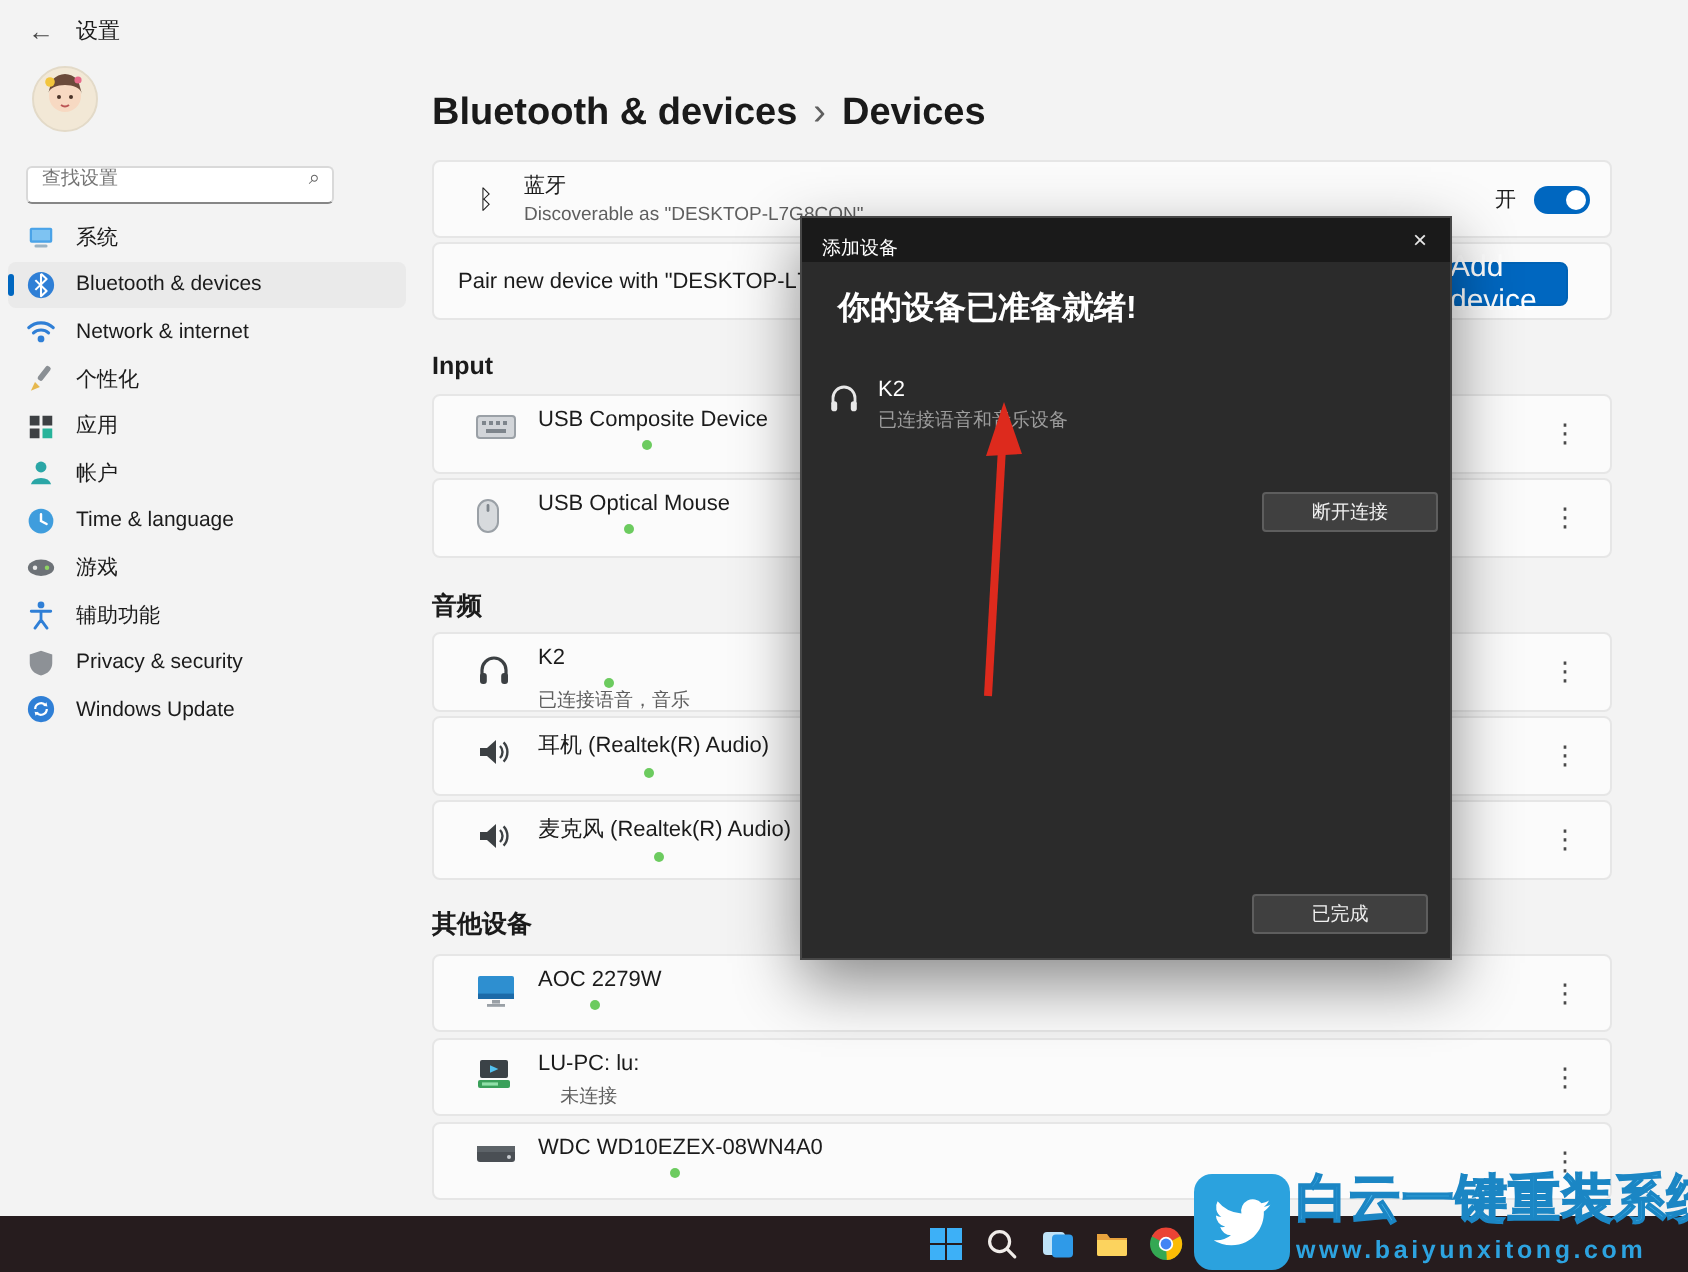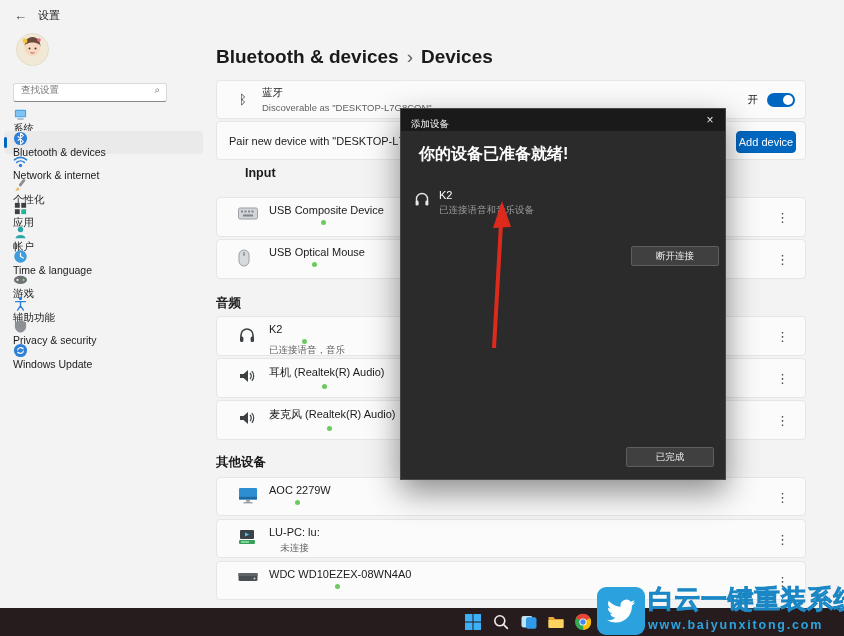--- a/index.html
+++ b/index.html
@@ -14,21 +14,21 @@
   .avatar{position:absolute;left:16px;top:33px;width:31px;height:31px;border-radius:50%;overflow:hidden;background:#f0e6d4;border:1px solid #e3dac8;}
 
   
   .search{position:absolute;left:13px;top:83px;width:154px;height:19px;background:#fff;border:1px solid #d9d9d9;border-bottom-color:#868686;border-radius:3px;box-sizing:border-box;display:flex;align-items:flex-start;}
   .search input{flex:1;min-width:0;border:none;outline:none;font-size:9.5px;padding:0 4px 0 7px;color:#333;background:transparent;font-family:inherit;}
   .search input::placeholder{color:#757575;}
   .sicon{font-size:10px;color:#666;padding-right:6px;}
 
   
   .nav{position:absolute;left:4px;top:107px;width:199px;}
-  .nitem{position:relative;height:23.6px;display:flex;padding-left:9px;border-radius:4px;font-size:10.5px;color:#1b1b1b;box-sizing:border-box;cursor:pointer;flex-direction:column;}
+  .nitem{position:relative;height:23.6px;display:flex;align-items:center;padding-left:9px;border-radius:4px;font-size:10.5px;color:#1b1b1b;box-sizing:border-box;cursor:pointer;}
   .nitem.sel{background:#eaeaea;}
   .nitem.sel::before{content:"";position:absolute;left:0;top:6px;width:3px;height:11px;border-radius:2px;background:#0067c0;}
   .nicon{width:15px;height:15px;margin-right:10px;display:flex;flex:none;}
   .nicon svg{width:15px;height:15px;}
 
   
   .bc{position:absolute;left:216px;top:46px;font-size:19px;font-weight:600;color:#1a1a1a;}
   .bc .sep{color:#5f5f5f;font-weight:400;margin:0 8px;}
 
   
@@ -44,21 +44,21 @@
   .btrow{display:flex;align-items:center;height:100%;padding-left:22px;}
   .bticon{font-size:13px;color:#1b1b1b;width:23px;}
   .bttext .t{font-size:10.5px;color:#1b1b1b;}
   .bttext .s{font-size:9.5px;color:#5f5f5f;margin-top:2px;}
   .btright{position:absolute;right:10px;top:0;height:100%;display:flex;align-items:center;gap:9px;}
   .btlabel{font-size:10.5px;color:#1b1b1b;}
   .toggle{width:28px;height:14px;border-radius:8px;background:#0067c0;position:relative;cursor:pointer;}
   .toggle::after{content:"";position:absolute;right:2px;top:2px;width:10px;height:10px;background:#fff;border-radius:50%;}
 
   .pairtext{font-size:11px;color:#1b1b1b;padding:13px 0 0 12px;}
-  .addbtn{position:absolute;right:9px;top:9px;width:58px;height:20px;background:#0067c0;border:1px solid #0062b5;color:#fff;font-size:11px;border-radius:4px;display:flex;align-items:center;justify-content:center;cursor:pointer;}
+  .addbtn{position:absolute;right:21px;top:9px;width:58px;height:20px;background:#0067c0;border:1px solid #0062b5;color:#fff;font-size:15px;border-radius:4px;display:flex;align-items:center;justify-content:center;cursor:pointer;}
 
   
   .dialog{position:absolute;left:400px;top:108px;width:326px;height:372px;background:#2b2b2b;border:1px solid #474747;box-shadow:0 12px 30px rgba(0,0,0,.45);z-index:10;box-sizing:border-box;}
   .dtitle{height:22px;background:#1a1a1a;display:flex;align-items:flex-end;color:#fff;font-size:9.5px;padding-left:10px;position:relative;}
   .dclose{position:absolute;right:0;top:0;width:30px;height:22px;display:flex;align-items:center;justify-content:center;color:#e8e8e8;font-size:12px;cursor:pointer;}
   .dhead{margin:13px 0 0 18px;font-size:16px;font-weight:600;color:#fff;}
   .ddev{position:absolute;left:12px;top:80px;display:flex;}
   .ddevicon{width:18px;margin-right:8px;margin-top:1px;flex:none;}
   .ddevname{font-size:11px;color:#fff;}
   .ddevstatus{font-size:9.5px;color:#9c9c9c;margin-top:3px;}
@@ -233,21 +233,21 @@
         <div class="toggle"></div>
       </div>
     </div>
   </div>
 
   <div class="card" style="top:121px;height:39px;">
     <div class="pairtext">Pair new device with "DESKTOP-L7G8CQN"</div>
     <div class="addbtn">Add device</div>
   </div>
 
-  <div class="seclabel" style="top:166px;margin-left:29px;">Input</div>
+  <div class="seclabel" style="top:176px;">Input</div>
 
   <div class="card" style="top:197px;height:40px;">
     <div class="drow">
       <span class="ricon">
           <svg viewBox="0 0 20 14" width="20" height="14">
             <rect x="0.5" y="1" width="19" height="11" rx="1.5" fill="#d2d5d9" stroke="#9aa0a6"></rect>
             <g fill="#7e858c">
               <rect x="3" y="3.5" width="2" height="2"></rect>
               <rect x="6.5" y="3.5" width="2" height="2"></rect>
               <rect x="10" y="3.5" width="2" height="2"></rect>

